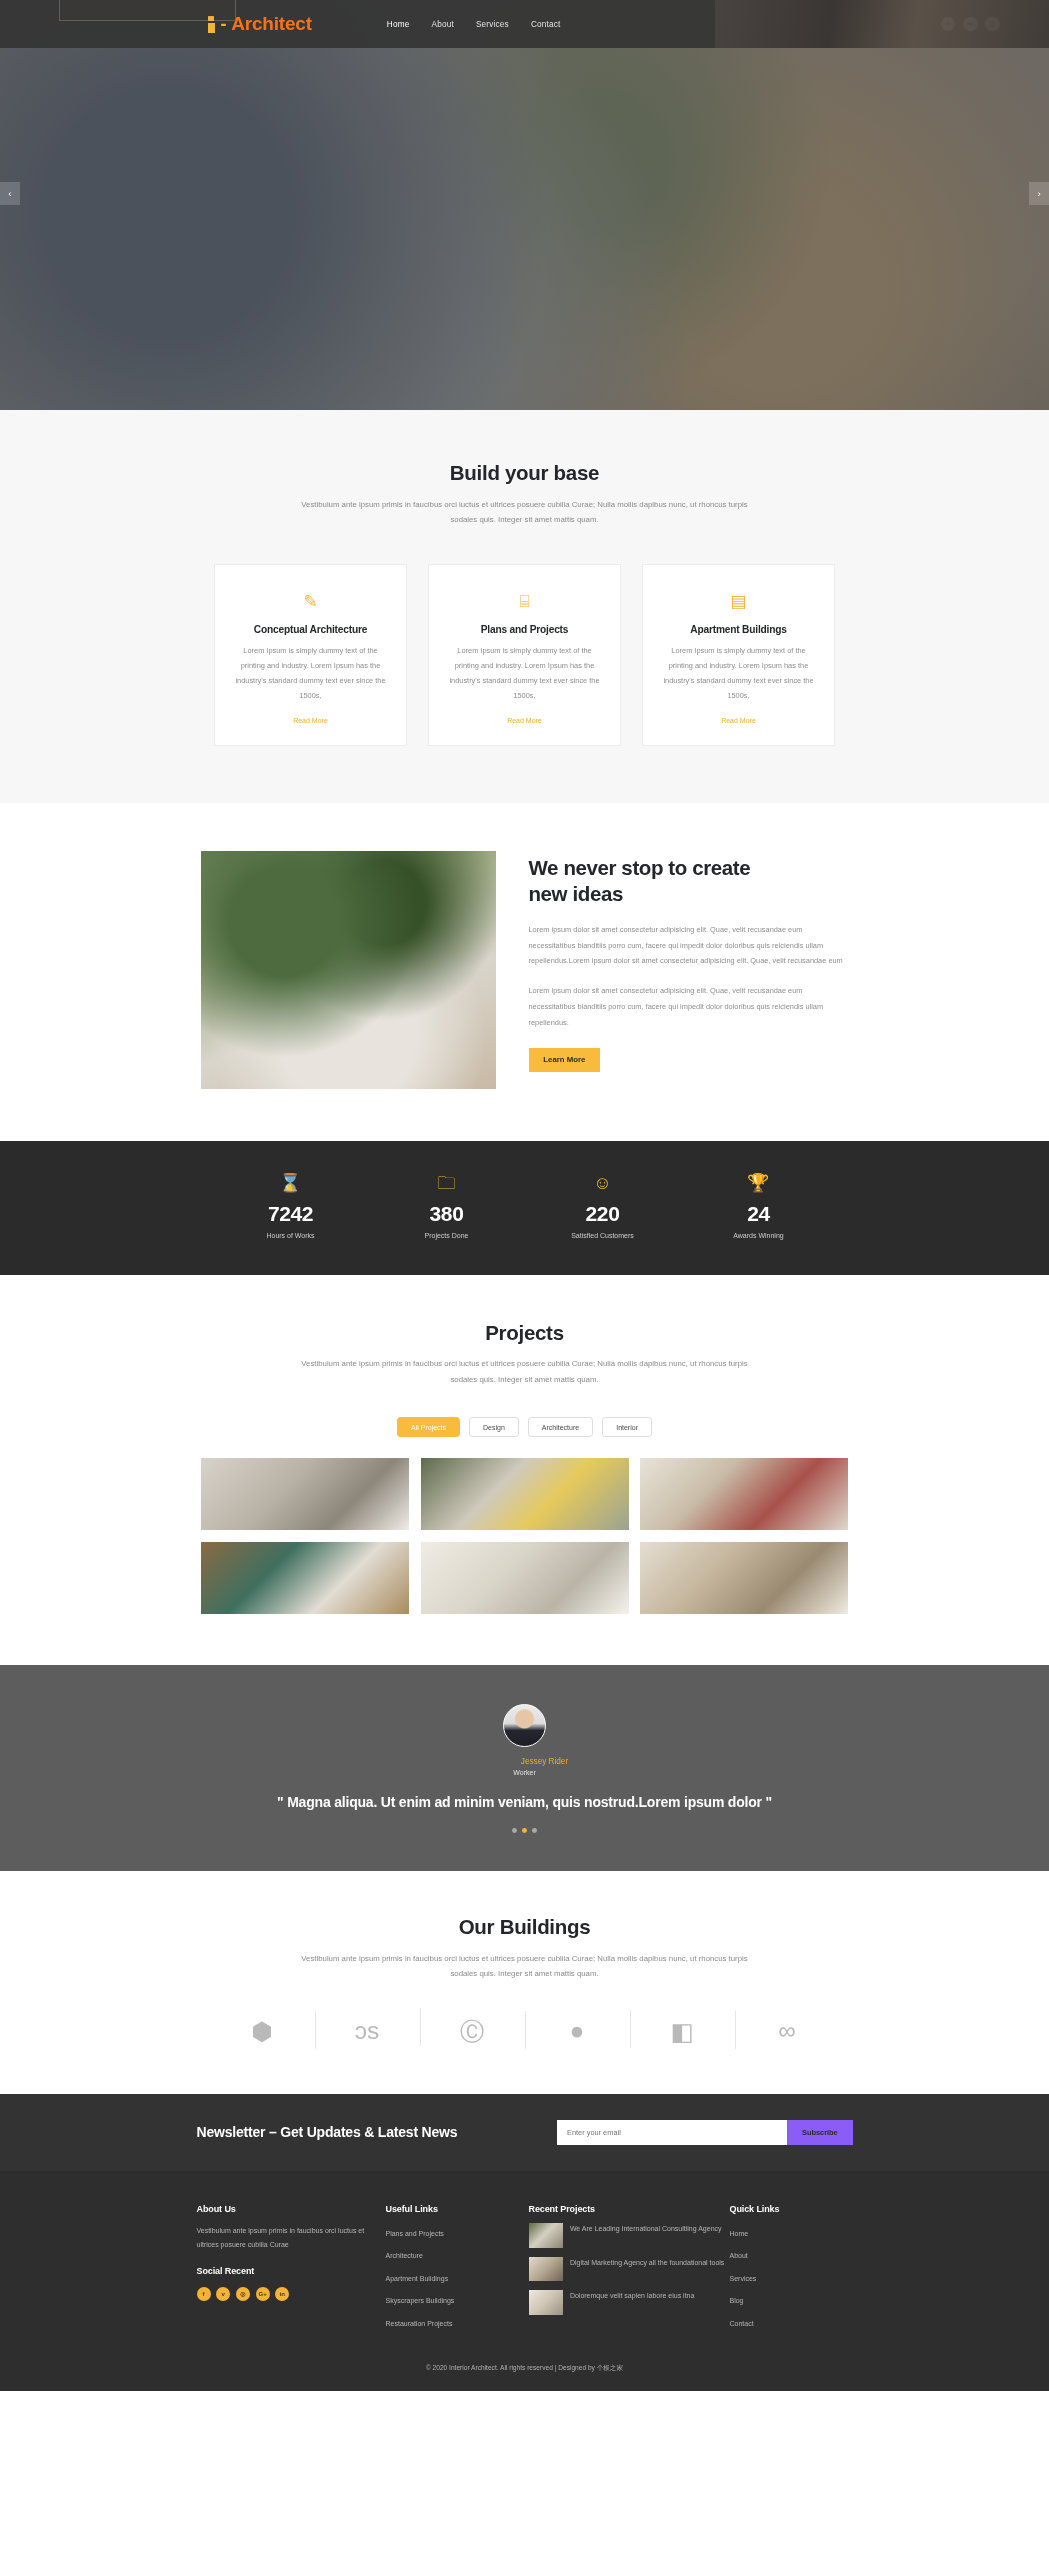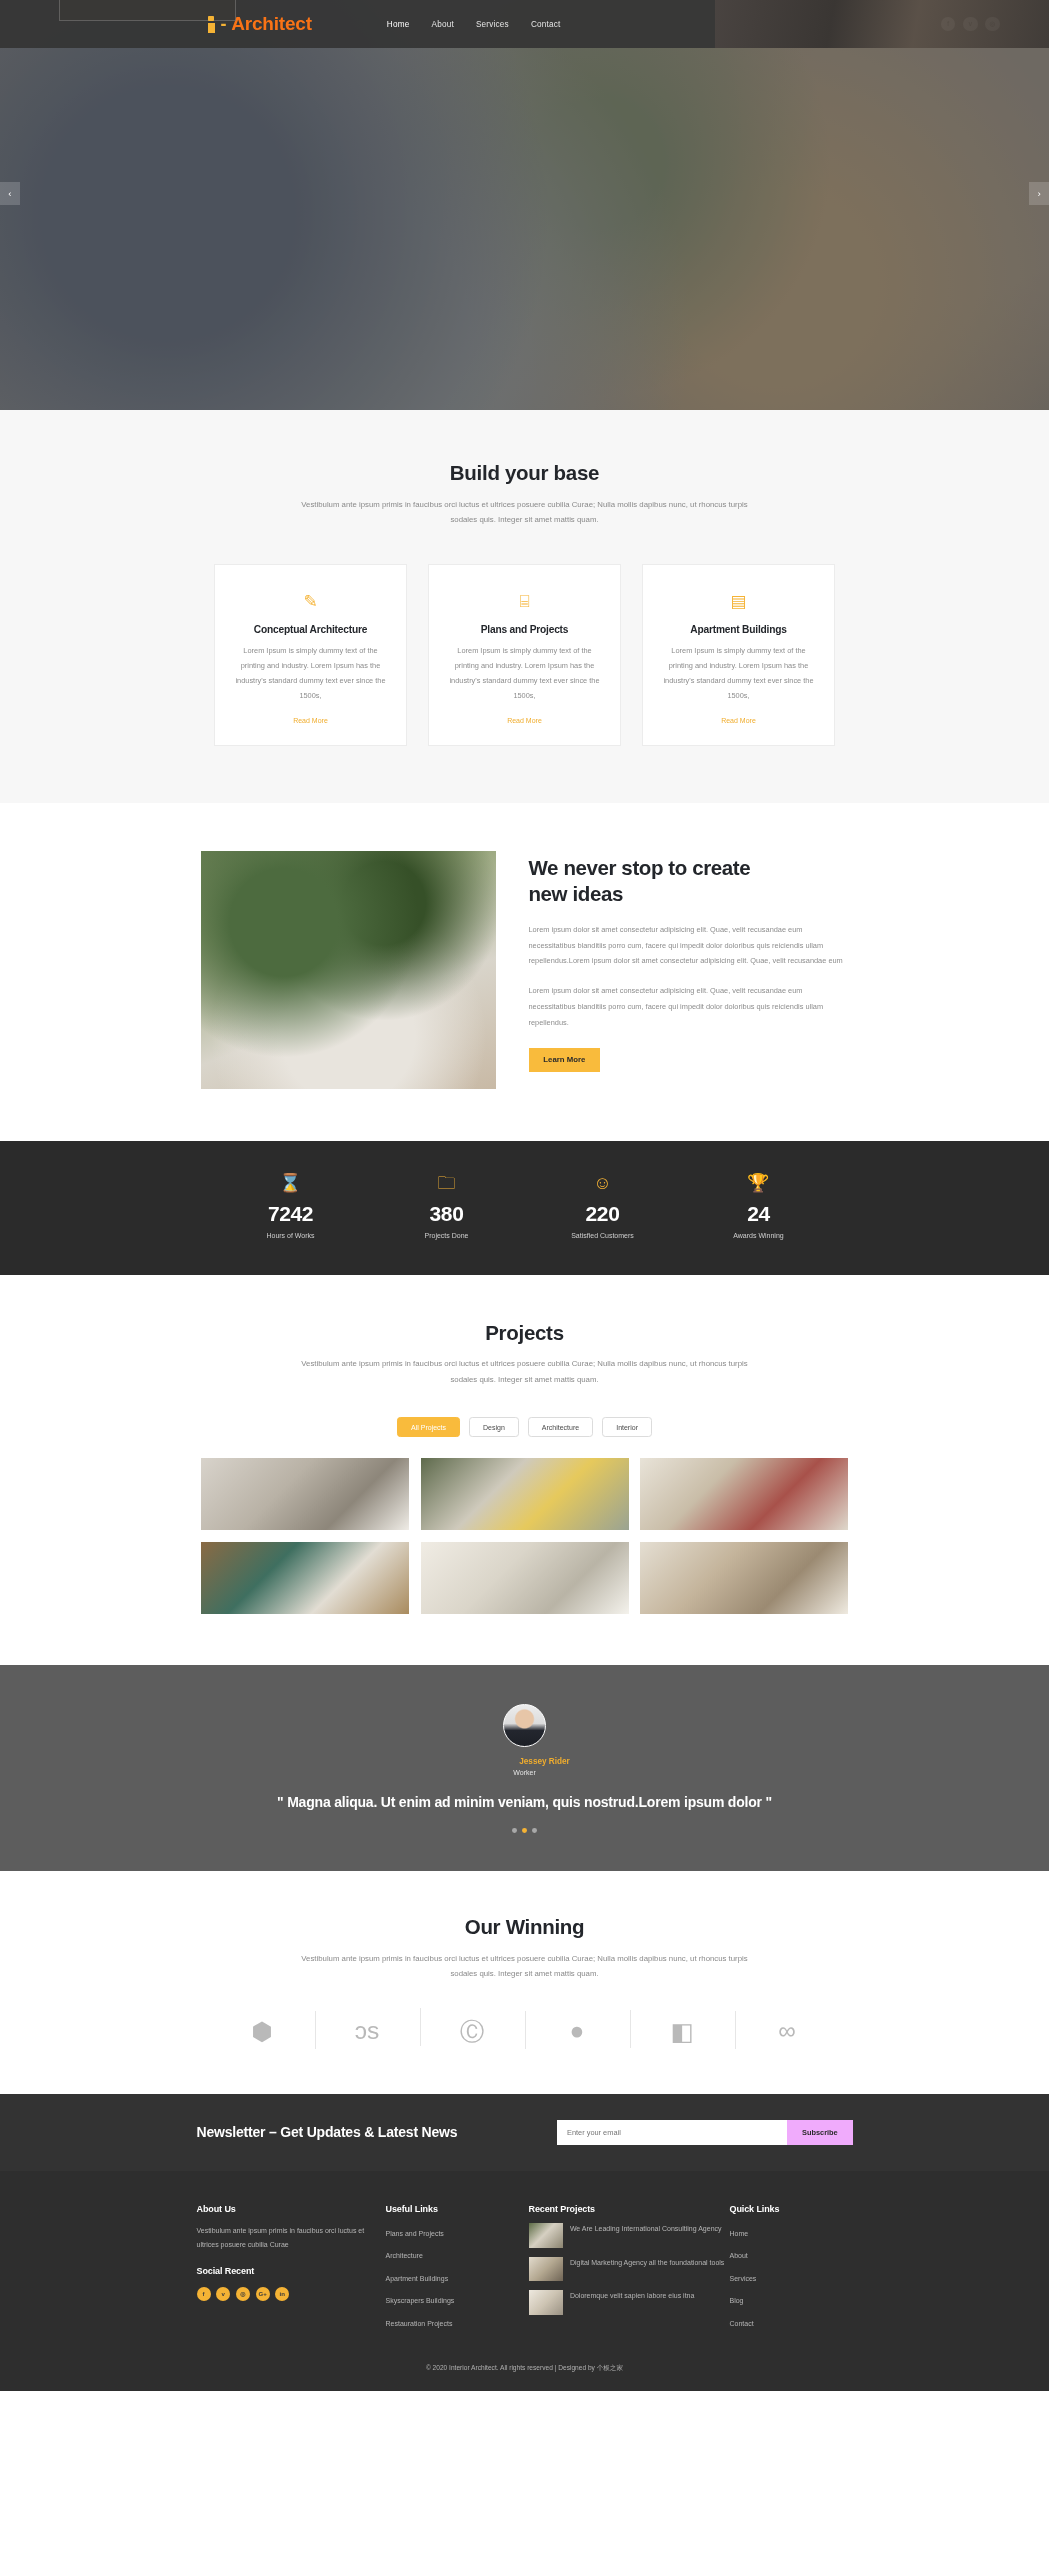--- a/index.html
+++ b/index.html
@@ -131,21 +131,21 @@
   .t4 { background:linear-gradient(135deg,#8a6a44 0%,#3f6f60 35%,#e2ddd3 65%,#a98b5e 100%); }
   .t5 { background:linear-gradient(135deg,#f0ece4 0%,#dad5c9 40%,#b9b4a6 70%,#f4f2ec 100%); }
   .t6 { background:linear-gradient(135deg,#e4ded2 0%,#c4b49b 38%,#9b8a72 68%,#efeae0 100%); }
 
   
   .testi { background:#5d5d5d; padding:39px 0 38px; text-align:center; }
   .avatar {
     width:43px;height:43px;border-radius:50%;margin:0 auto;border:1.6px solid #fff;
     background:radial-gradient(circle at 50% 34%, #e7c6a8 0 26%, rgba(231,198,168,0) 30%), linear-gradient(180deg,#ececec 0%,#dcdcdc 45%,#23262e 62%,#1c1f26 100%);
   }
-  .testi .nm { color:#f0ad2e; font-size:8.2px; font-weight:700; margin-top:9.8px;margin-left:40px; }
+  .testi .nm { color:#f0ad2e; font-size:8.2px; font-weight:400; margin-top:9.8px;margin-left:40px; }
   .testi .rl { color:#e4e4e4; font-size:7px; margin-top:3.3px; }
   .testi .qt { color:#fff; font-size:14px; font-weight:700; line-height:1.5; margin-top:16.4px; letter-spacing:-0.2px; }
   .dots { display:flex; gap:4.9px; justify-content:center; margin-top:14.8px; }
   .dots span { width:4.9px;height:4.9px;border-radius:50%;background:#a9a9a9; }
   .dots span.on { background:#f5b335; }
 
   
   .partners { background:#fff; padding:44px 0 46px; }
   .plogos { display:flex; justify-content:center; align-items:center; margin-top:33px; }
   .plogo { width:105px; text-align:center; color:#b9b9b9; font-size:24.6px; position:relative; }
@@ -154,21 +154,21 @@
   
   .news { background:#333333; padding:26px 0; }
   .news-in { width:656px; margin:0 auto; display:flex; align-items:center; justify-content:space-between; }
   .news h3 { color:#fff; font-size:14px; line-height:1.45; font-weight:700; width:270px; letter-spacing:-0.2px; }
   .news-form { display:flex; }
   .news-form input {
     width:230px; border:none; padding:8.2px 9.8px; font-size:7.4px; font-family:inherit; color:#555;
     background:#fff; outline:none;
   }
   .news-form button {
-    border:none; background:#f0abfc; color:#2b2b2b; font-size:7.4px; font-weight:700;
+    border:none; background:#8b5cf6; color:#2b2b2b; font-size:7.4px; font-weight:700;
     padding:8.2px 14.8px; font-family:inherit; cursor:pointer;
   }
 
   
   .footer { background:#2e2e2e; padding:33px 0 18px; }
   .fcols { width:656px; margin:0 auto; display:flex; gap:0; }
   .fcol { }
   .fcol.c1 { width:189px; }
   .fcol.c2 { width:143px; }
   .fcol.c3 { width:201px; }
@@ -317,21 +317,21 @@
     <div class="rl">Worker</div>
     <div class="qt">" Magna aliqua. Ut enim ad minim veniam, quis nostrud.Lorem ipsum dolor "</div>
     <div class="dots">
       <span></span>
       <span class="on"></span>
       <span></span>
     </div>
   </div>
 
   <div class="section partners">
-    <div class="sec-title">Our Winning</div>
+    <div class="sec-title">Our Buildings</div>
     <div class="sec-sub">Vestibulum ante ipsum primis in faucibus orci luctus et ultrices posuere cubilia Curae; Nulla mollis dapibus nunc, ut rhoncus turpis sodales quis. Integer sit amet mattis quam.</div>
     <div class="plogos">
       <div class="plogo">⬢</div>
       <div class="plogo">ɔs</div>
       <div class="plogo">Ⓒ</div>
       <div class="plogo">●</div>
       <div class="plogo">◧</div>
       <div class="plogo">∞</div>
     </div>
   </div>

